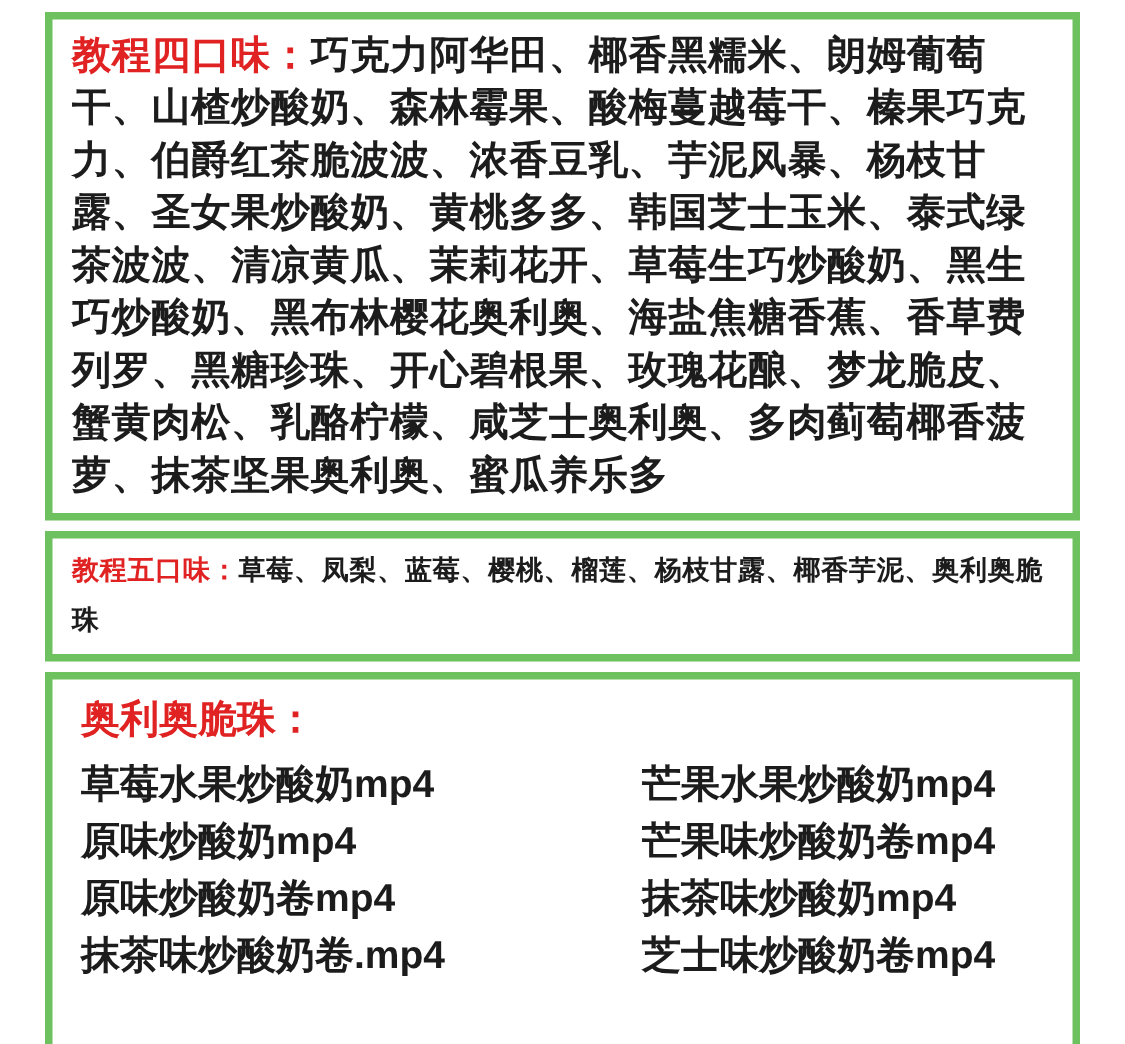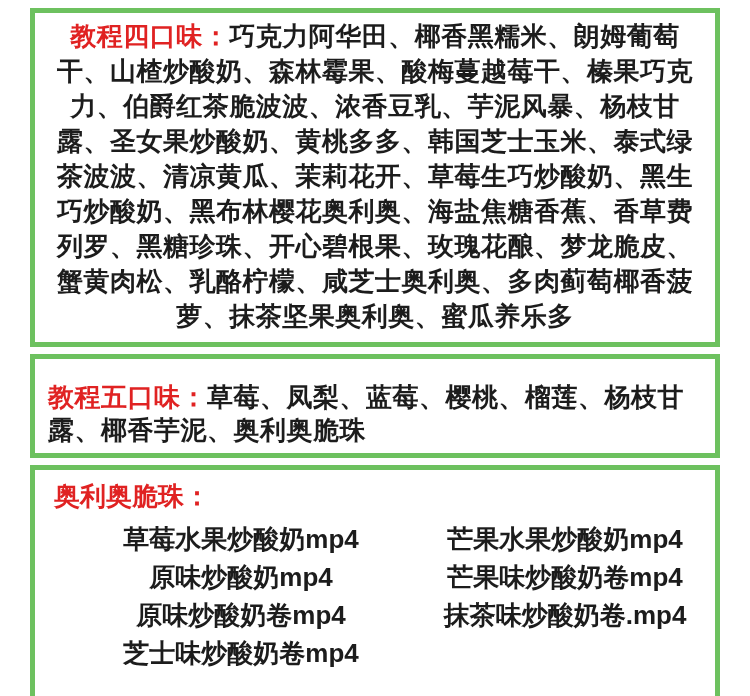--- a/index.html
+++ b/index.html
@@ -24,26 +24,25 @@
   }
   .box + .box { margin-top: 7px; }
 
   
   .box-four {
     padding: 6px 13px 8px 13px;
     font-size: 26px;
     line-height: 35px;
     letter-spacing: 0.5px;
     min-height: 293px;
-    text-align: center;
   }
   
   .box-five {
-    padding: 22px 13px 6px 13px;
-    font-size: 26px;
+    padding: 5px 13px 6px 13px;
+    font-size: 18px;
     line-height: 33px;
     letter-spacing: 0.5px;
     min-height: 72px;
   }
   
   .box-six {
     padding: 6px 13px 12px 19px;
     font-size: 26px;
     min-height: 283px;
   }
@@ -57,21 +56,20 @@
   }
   .file-grid {
     display: grid;
     grid-template-columns: 374px 1fr;
     grid-auto-rows: 38px;
     align-items: center;
   }
   .file-item {
     white-space: nowrap;
     line-height: 38px;
-    text-align: center;
   }
 </style>
 </head>
 <body>
 
 <div class="page">
 
   <section class="box box-four">
     <p><span class="red-title">教程四口味：</span><span>巧克力阿华田、椰香黑糯米、朗姆葡萄干、山楂炒酸奶、森林霉果、酸梅蔓越莓干、榛果巧克力、伯爵红茶脆波波、浓香豆乳、芋泥风暴、杨枝甘露、圣女果炒酸奶、黄桃多多、韩国芝士玉米、泰式绿茶波波、清凉黄瓜、茉莉花开、草莓生巧炒酸奶、黑生巧炒酸奶、黑布林樱花奥利奥、海盐焦糖香蕉、香草费列罗、黑糖珍珠、开心碧根果、玫瑰花酿、梦龙脆皮、蟹黄肉松、乳酪柠檬、咸芝士奥利奥、多肉蓟萄椰香菠萝、抹茶坚果奥利奥、蜜瓜养乐多</span></p>
   </section>
@@ -81,18 +79,19 @@
   </section>
 
   <section class="box box-six">
     <span class="red-title">奥利奥脆珠：</span>
     <div class="file-grid">
       <div class="file-item">草莓水果炒酸奶mp4</div>
       <div class="file-item">芒果水果炒酸奶mp4</div>
       <div class="file-item">原味炒酸奶mp4</div>
       <div class="file-item">芒果味炒酸奶卷mp4</div>
       <div class="file-item">原味炒酸奶卷mp4</div>
+      <div class="file-item">抹茶味炒酸奶mp4</div>
       <div class="file-item">抹茶味炒酸奶卷.mp4</div>
       <div class="file-item">芝士味炒酸奶卷mp4</div>
     </div>
   </section>
 
 </div>
 
 </body></html>

